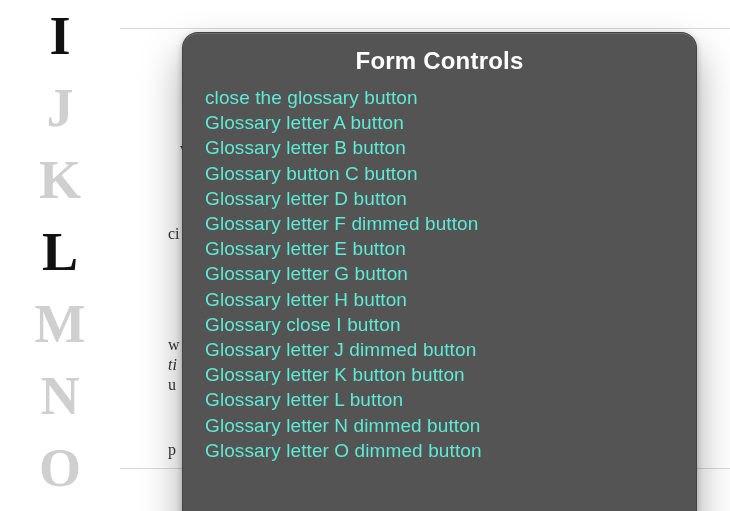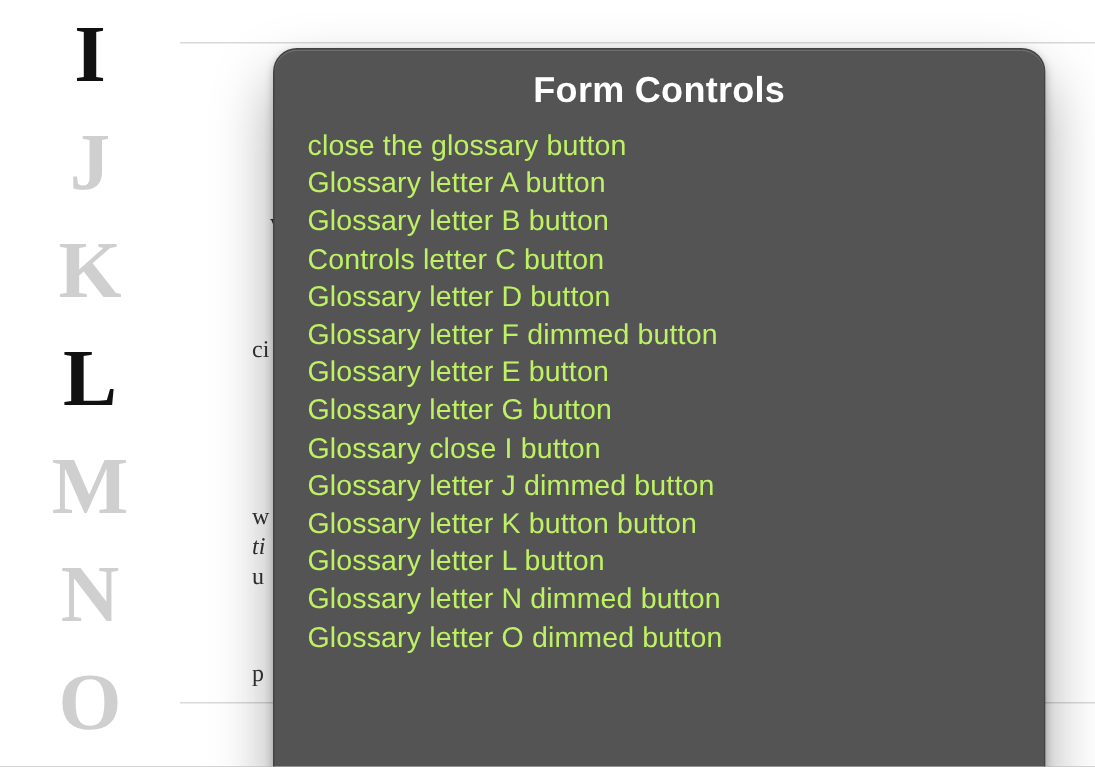--- a/index.html
+++ b/index.html
@@ -68,21 +68,21 @@
   }
   .rotor-list {
     list-style: none;
     margin: 0;
     padding: 0;
   }
   .rotor-item {
     font-size: 19px;
     line-height: 25.2px;
     font-weight: 400;
-    color: #bef264;
+    color: #5eead4;
     letter-spacing: 0.1px;
   }
   .thin-rule {
     position: absolute;
     left: 120px;
     right: 0;
     border-top: 1px solid rgba(0,0,0,0.15);
   }
 </style>
 </head>
@@ -109,25 +109,26 @@
     <span class="bg-snip" style="left: 168px; top: 376px;">u</span>
     <span class="bg-snip" style="left: 168px; top: 441px;">p</span>
   </div>
 
 <div class="rotor" role="dialog" aria-label="VoiceOver Rotor">
   <div class="rotor-title">Form Controls</div>
   <ul class="rotor-list" id="rotor-list">
       <li class="rotor-item">close the glossary button</li>
       <li class="rotor-item">Glossary letter A button</li>
       <li class="rotor-item">Glossary letter B button</li>
-      <li class="rotor-item">Controls letter C button</li>
+      <li class="rotor-item">Glossary button C button</li>
       <li class="rotor-item">Glossary letter D button</li>
       <li class="rotor-item">Glossary letter F dimmed button</li>
       <li class="rotor-item">Glossary letter E button</li>
       <li class="rotor-item">Glossary letter G button</li>
+      <li class="rotor-item">Glossary letter H button</li>
       <li class="rotor-item">Glossary close I button</li>
       <li class="rotor-item">Glossary letter J dimmed button</li>
       <li class="rotor-item">Glossary letter K button button</li>
       <li class="rotor-item">Glossary letter L button</li>
       <li class="rotor-item">Glossary letter N dimmed button</li>
       <li class="rotor-item">Glossary letter O dimmed button</li>
     </ul>
 </div>
 
 </body></html>

